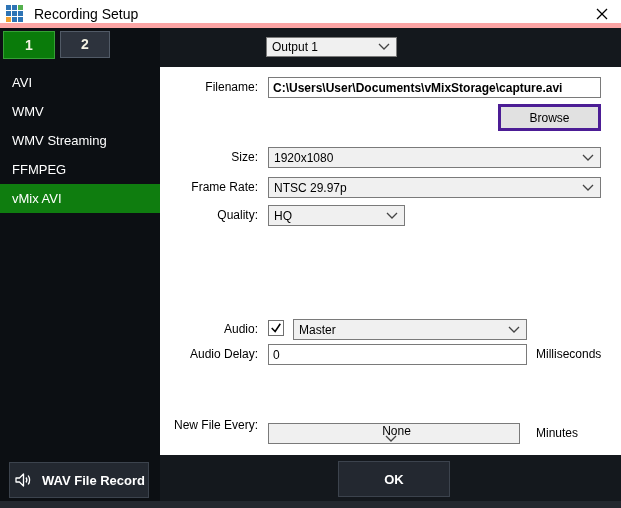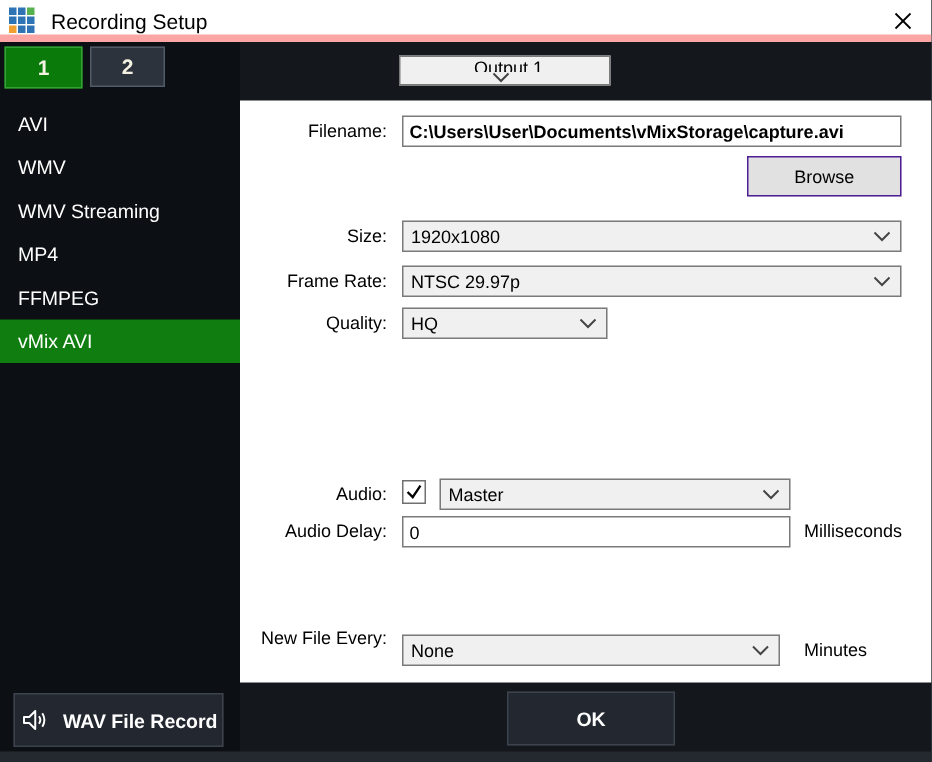--- a/index.html
+++ b/index.html
@@ -30,38 +30,38 @@
   .side-item { height:29px; line-height:29px; padding-left:12px; color:#fff; font-size:13px; cursor:pointer; }
   .side-item.selected { background:#0f7d0f; }
 
   
   .combo { position:absolute; background:#f0f0f0; border:1px solid #7a7a7a; font-size:12px; color:#000; cursor:pointer; display:flex; align-items:center; }
   .combo .combo-text { padding-left:5px; flex:1; white-space:nowrap; overflow:hidden; }
   .combo .chev { width:12px; height:8px; margin-right:6px; flex:0 0 auto; }
   .tbox { position:absolute; background:#fff; border:1px solid #7a7a7a; font-size:12px; color:#000; padding:0 4px;
           font-family:"Liberation Sans", sans-serif; outline:none; }
 
-  .output-combo { left:266px; top:37px; width:141px; height:20px;flex-direction:column; }
+  .output-combo { left:266px; top:37px; width:131px; height:20px; }
 
   
   .panel { position:absolute; left:160px; top:67px; width:461px; height:388px; background:#ffffff; }
   .flabel { position:absolute; left:0; width:98px; text-align:right; font-size:12px; color:#000; }
   .funit  { position:absolute; font-size:12px; color:#000; }
 
   .filename-input { left:108px; top:10px; width:333px; height:21px;font-weight:bold; }
-  .browse-btn { position:absolute; left:338px; top:37px; width:103px; height:27px; background:#e1e1e1; border:1px solid #4c1d95;
+  .browse-btn { position:absolute; left:338px; top:37px; width:103px; height:27px; background:#e1e1e1; border:3px solid #4c1d95;
                 font-size:12px; color:#000; font-family:"Liberation Sans", sans-serif; cursor:pointer; }
   .size-combo { left:108px; top:80px; width:333px; height:21px; }
   .rate-combo { left:108px; top:110px; width:333px; height:21px; }
   .qual-combo { left:108px; top:138px; width:137px; height:21px; }
   .audio-check { position:absolute; left:108px; top:253px; width:16px; height:16px; background:#fff; border:1px solid #707070;
                  display:flex; align-items:center; justify-content:center; cursor:pointer; }
   .audio-combo { left:133px; top:252px; width:234px; height:21px;gap:32px; }
   .delay-input { left:108px; top:277px; width:259px; height:21px; }
-  .newfile-combo { left:108px; top:356px; width:252px; height:21px; }
+  .newfile-combo { left:108px; top:356px; width:252px; height:21px;flex-direction:column; }
 
   
   .dark-btn { position:absolute; background:#232830; border:1px solid #3c434d; color:#fff; font-weight:bold; font-size:13px;
               font-family:"Liberation Sans", sans-serif; cursor:pointer; display:flex; align-items:center; justify-content:center; }
   .wav-btn { left:9px; top:462px; width:140px; height:36px; gap:9px; }
   .ok-btn { left:338px; top:461px; width:112px; height:36px; }
   .cancel-btn { left:461px; top:487px; width:146px; height:40px;margin-top:28px; }
 </style>
 </head>
 <body>
@@ -98,21 +98,20 @@
     <span class="combo-text">Output 1</span>
     <svg class="chev" viewBox="0 0 12 8">
         <polyline points="1,1 6,6 11,1" fill="none" stroke="#444" stroke-width="1.3"></polyline>
       </svg>
   </div>
 
   <div class="side-list">
     <div class="side-item">AVI</div>
     <div class="side-item">WMV</div>
     <div class="side-item">WMV Streaming</div>
-    <div class="side-item">MP4</div>
     <div class="side-item">FFMPEG</div>
     <div class="side-item selected">vMix AVI</div>
   </div>
 
   <div class="panel">
 
     <div class="flabel" style="top:10px; line-height:21px;">Filename:</div>
     <input class="tbox filename-input" type="text" value="C:\Users\User\Documents\vMixStorage\capture.avi" style="">
 
     <button class="browse-btn">Browse</button>

